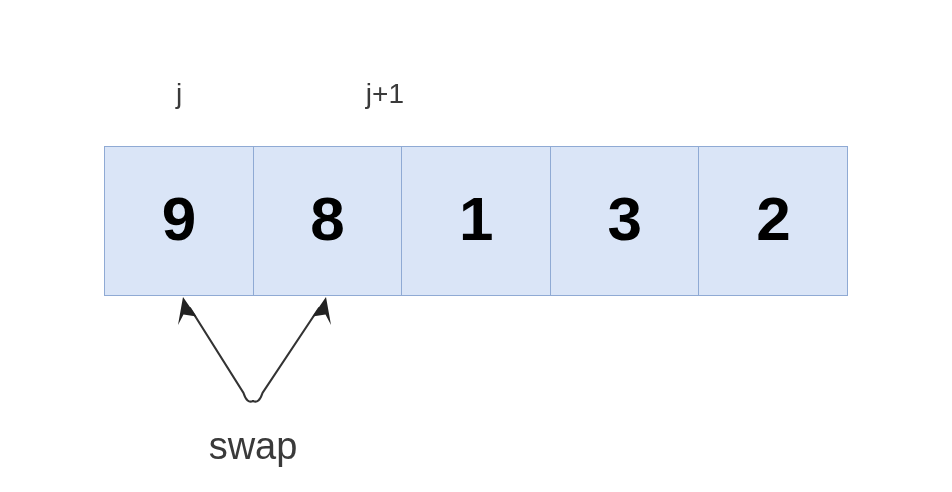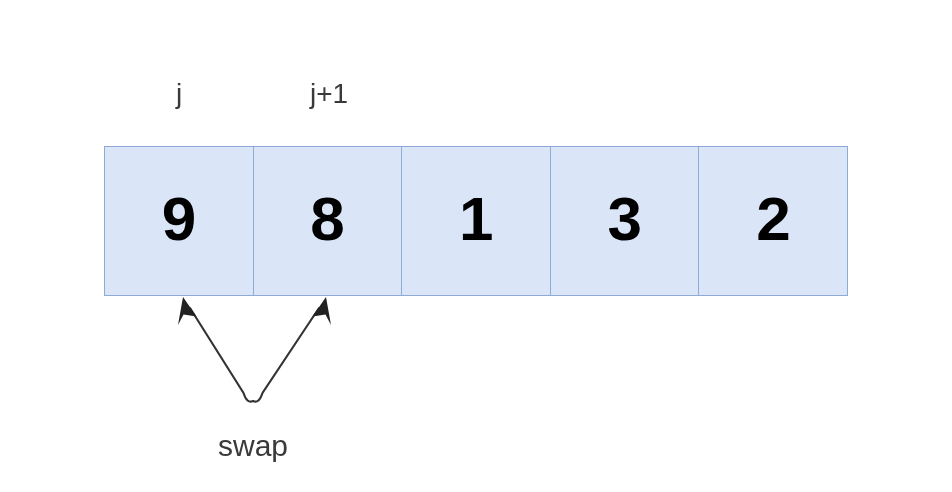--- a/index.html
+++ b/index.html
@@ -37,20 +37,21 @@
   }
   #label-j {
     left: 104px;
     top: 80px;
     width: 150px;
   }
   #label-j1 {
     left: 254px;
     top: 80px;
     width: 150px;
+    text-align: right;
   }
 
   
   #array-row {
     position: absolute;
     left: 104px;
     top: 146px;
     width: 750px;
     height: 150px;
     display: flex;
@@ -91,21 +92,21 @@
     pointer-events: none;
   }
 
   
   #swap-caption {
     position: absolute;
     left: 153px;
     top: 430px;
     width: 200px;
     text-align: center;
-    font-size: 30px;
+    font-size: 38px;
     line-height: 32px;
     color: #3a3a3a;
     font-weight: 400;
     white-space: nowrap;
   }
 </style>
 </head>
 <body>
 
 <div id="canvas">

